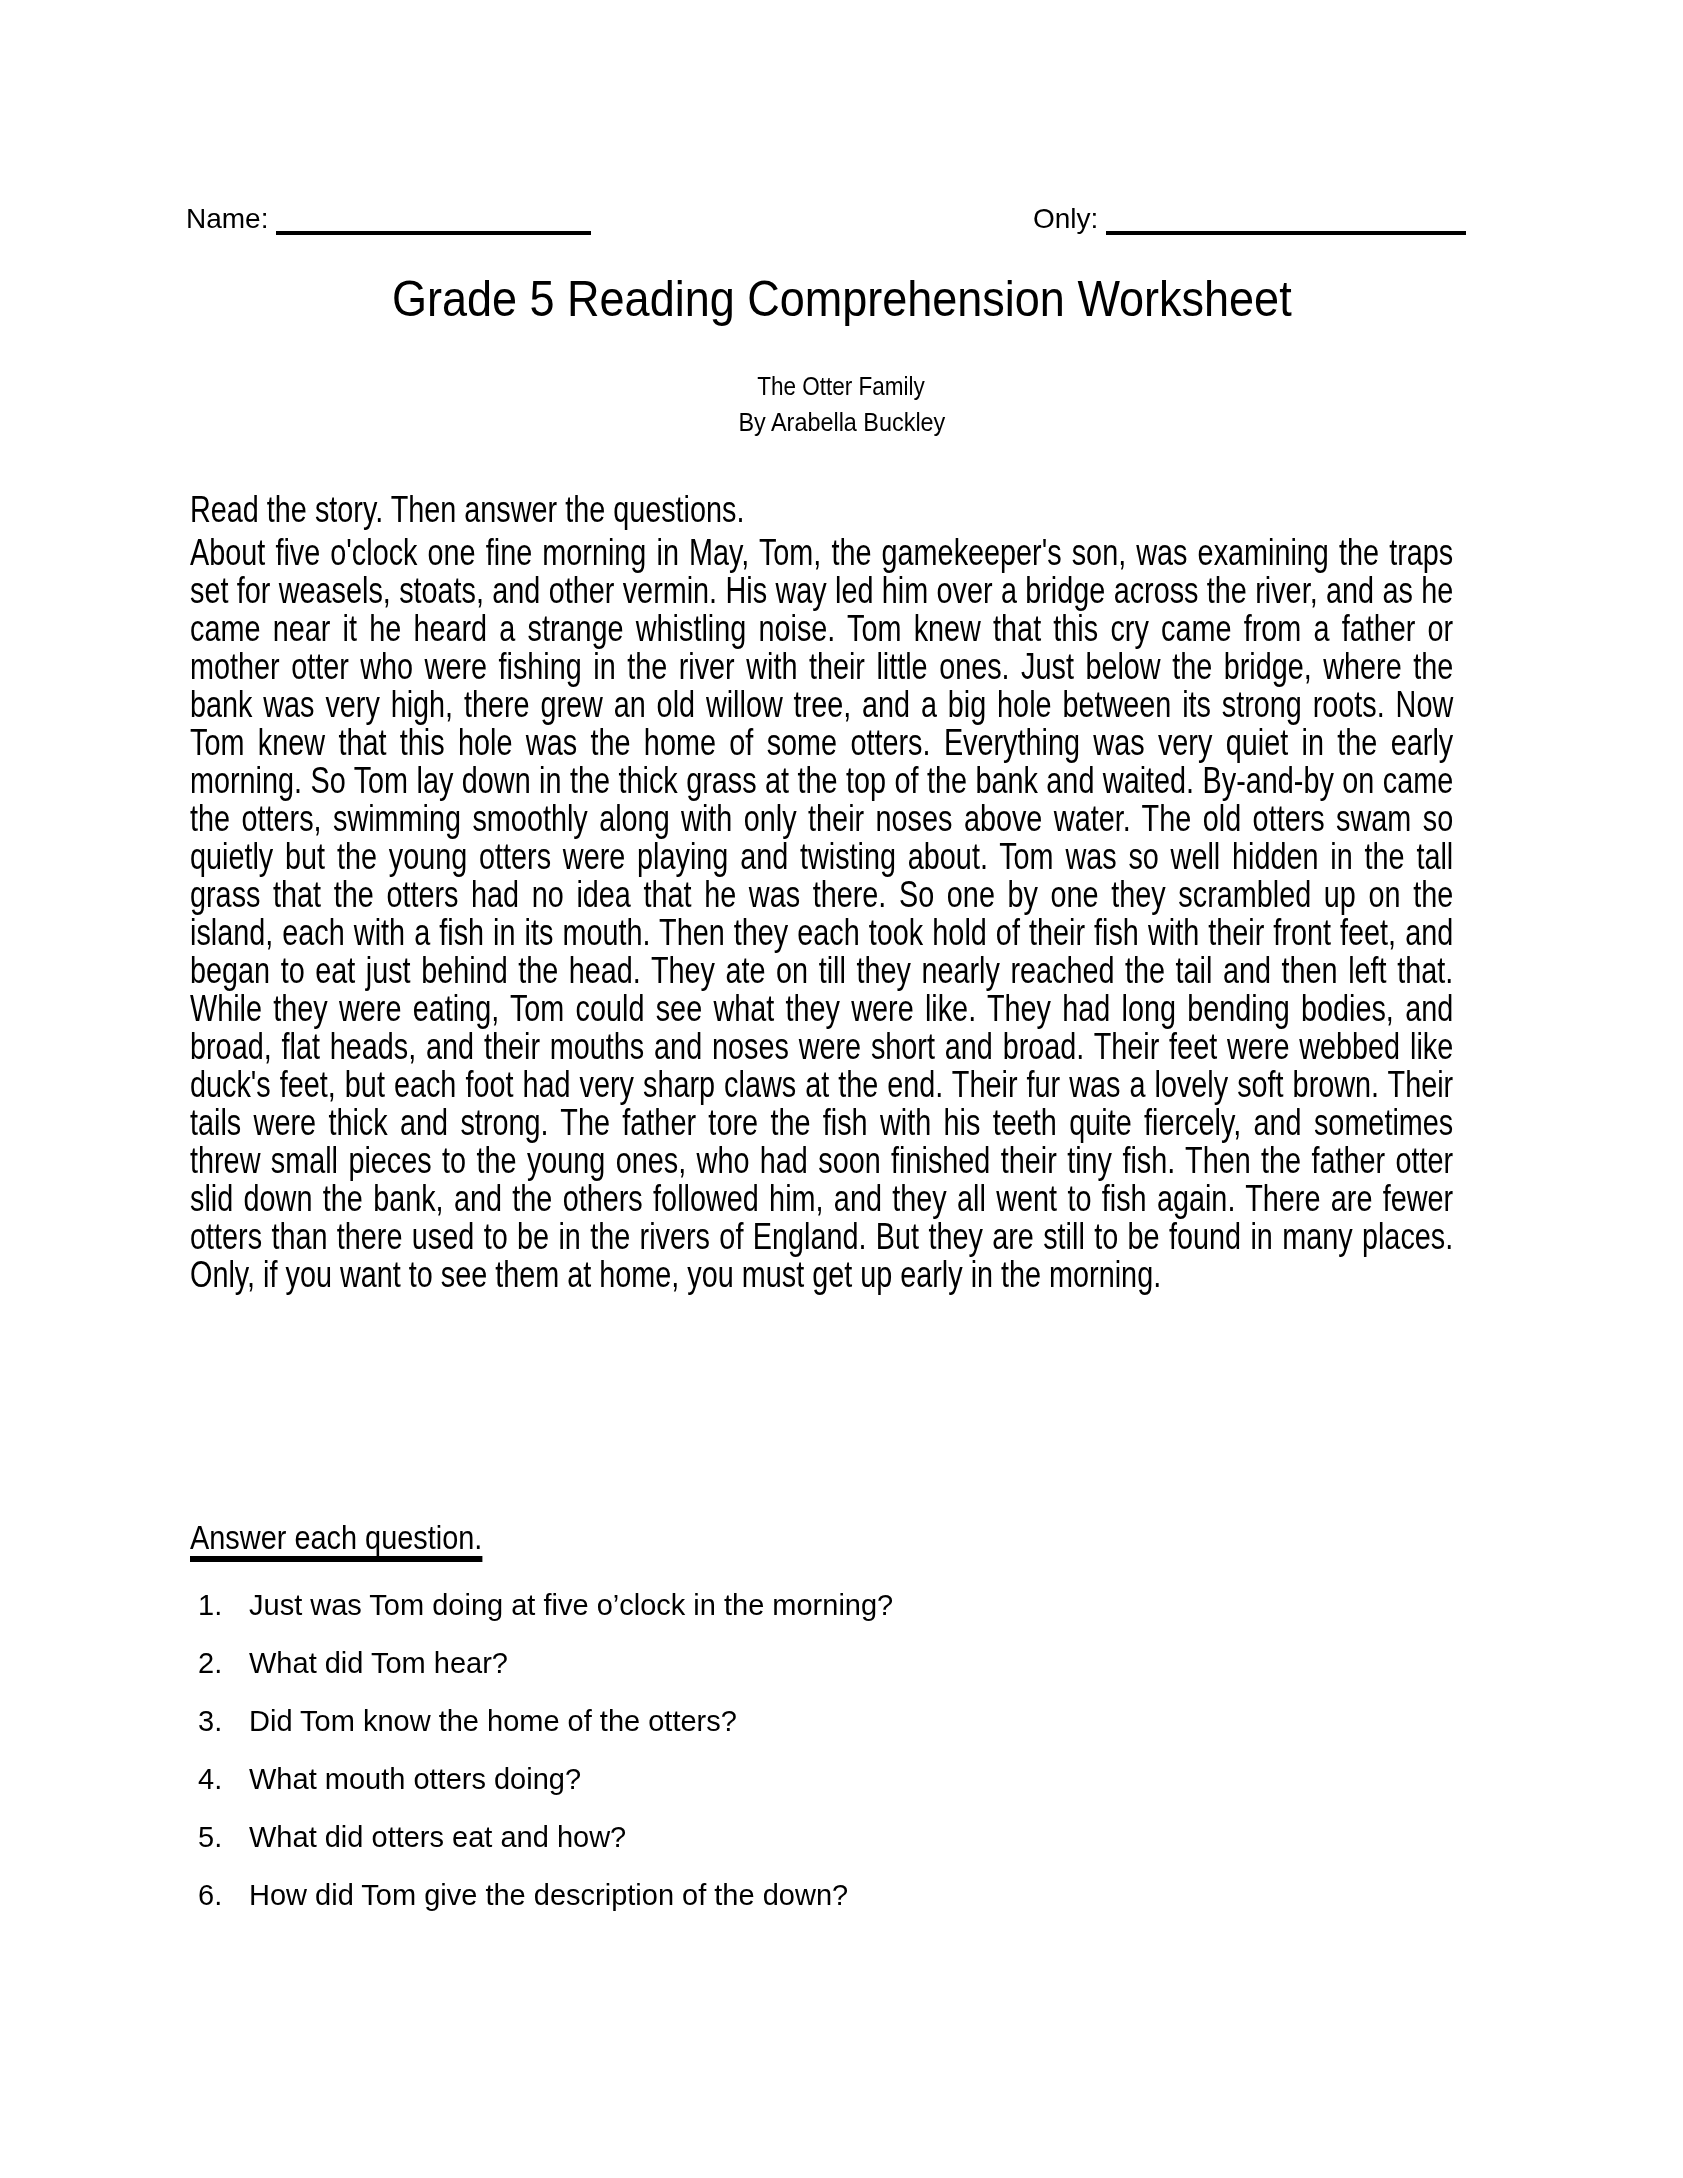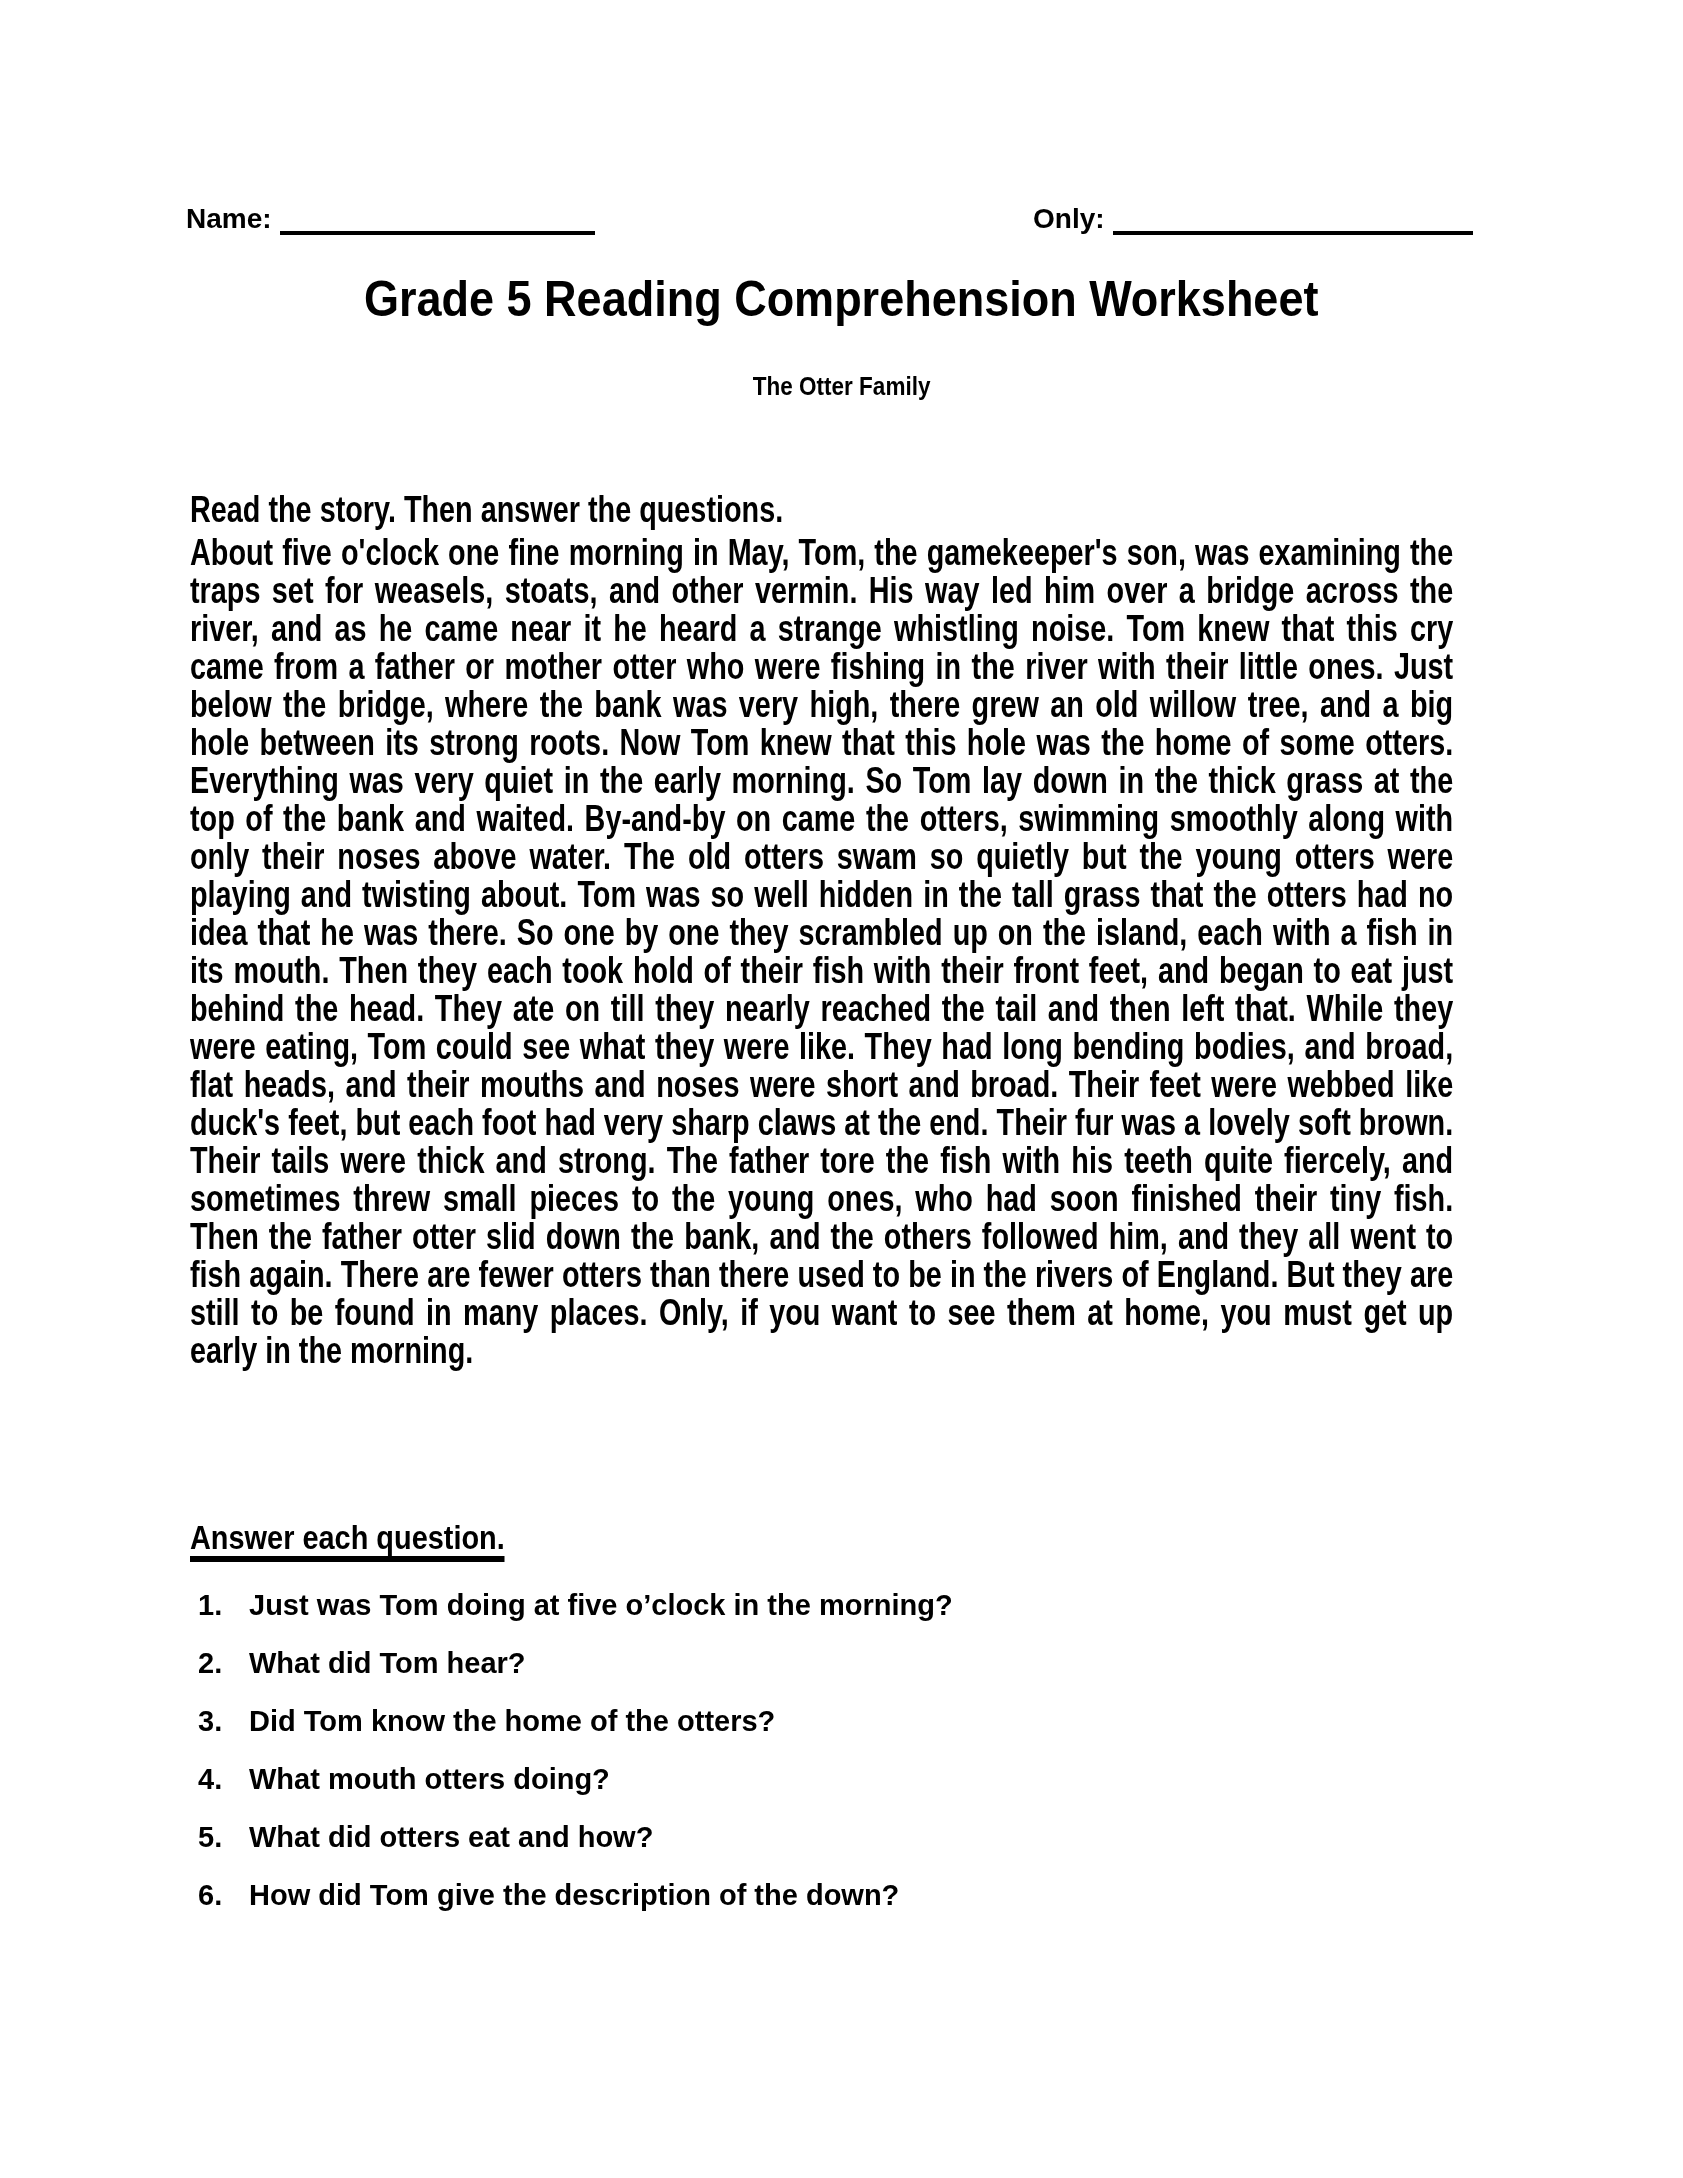--- a/index.html
+++ b/index.html
@@ -7,21 +7,21 @@
     padding: 0;
     background: #ffffff;
   }
   .page {
     position: relative;
     width: 1683px;
     height: 2178px;
     background: #ffffff;
     color: #000000;
     font-family: "Liberation Sans", sans-serif;
-    font-weight: 700;
+    font-weight: 400;
     overflow: hidden;
   }
 
   
   .field-block {
     position: absolute;
     top: 203px;
     font-size: 28px;
     line-height: 32px;
     white-space: nowrap;
@@ -153,20 +153,23 @@
   <div class="field-block field-date">
     <span>Only:</span><span class="write-line line-date"></span>
   </div>
 
   <div class="center-row title-row">
     <span>Grade 5 Reading Comprehension Worksheet</span>
   </div>
   <div class="center-row story-title-row">
     <span>The Otter Family</span>
   </div>
+  <div class="center-row byline-row">
+    <span>By Arabella Buckley</span>
+  </div>
 
   <p class="instructions">Read the story. Then answer the questions.</p>
   <p class="story">About five o'clock one fine morning in May, Tom, the gamekeeper's son, was examining the traps set for weasels, stoats, and other vermin. His way led him over a bridge across the river, and as he came near it he heard a strange whistling noise. Tom knew that this cry came from a father or mother otter who were fishing in the river with their little ones. Just below the bridge, where the bank was very high, there grew an old willow tree, and a big hole between its strong roots. Now Tom knew that this hole was the home of some otters. Everything was very quiet in the early morning. So Tom lay down in the thick grass at the top of the bank and waited. By-and-by on came the otters, swimming smoothly along with only their noses above water. The old otters swam so quietly but the young otters were playing and twisting about. Tom was so well hidden in the tall grass that the otters had no idea that he was there. So one by one they scrambled up on the island, each with a fish in its mouth. Then they each took hold of their fish with their front feet, and began to eat just behind the head. They ate on till they nearly reached the tail and then left that. While they were eating, Tom could see what they were like. They had long bending bodies, and broad, flat heads, and their mouths and noses were short and broad. Their feet were webbed like duck's feet, but each foot had very sharp claws at the end. Their fur was a lovely soft brown. Their tails were thick and strong. The father tore the fish with his teeth quite fiercely, and sometimes threw small pieces to the young ones, who had soon finished their tiny fish. Then the father otter slid down the bank, and the others followed him, and they all went to fish again. There are fewer otters than there used to be in the rivers of England. But they are still to be found in many places. Only, if you want to see them at home, you must get up early in the morning.</p>
 
   <div class="answer-heading">
     <span>Answer each question.</span>
   </div>
 
   <div class="questions">
     <div class="question">

